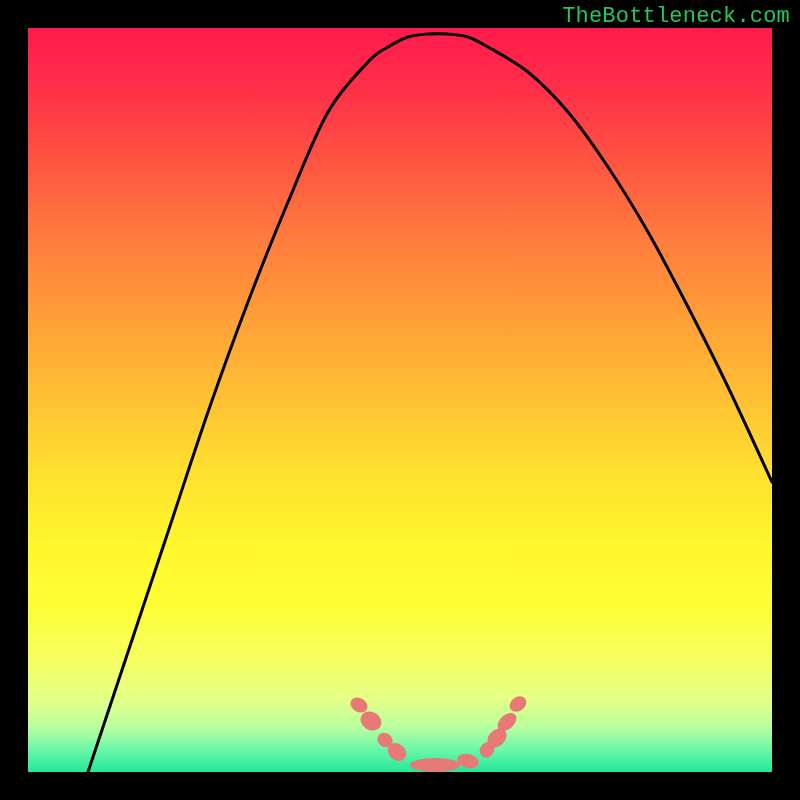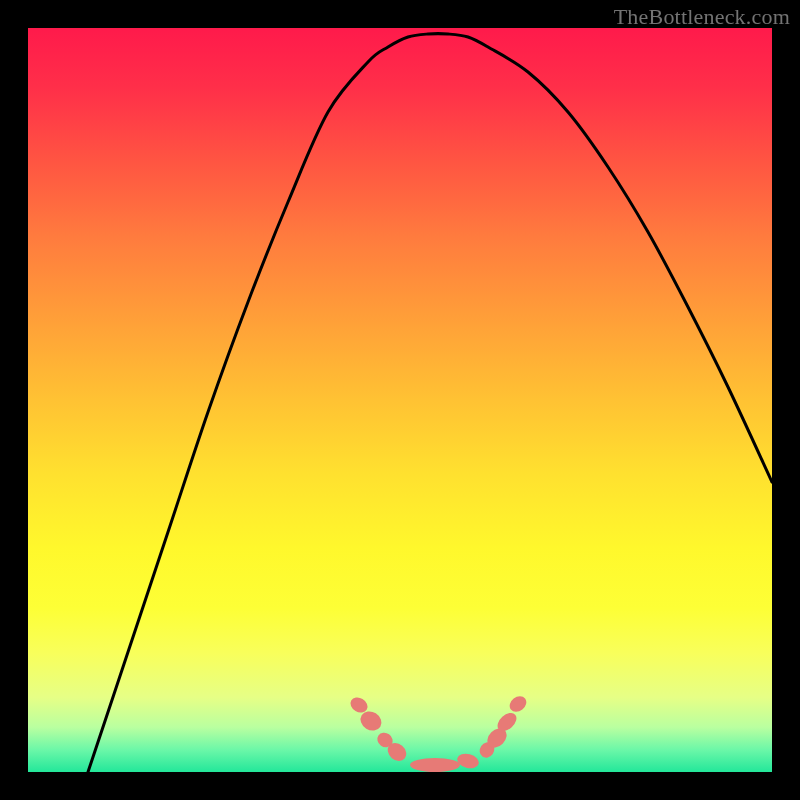--- a/index.html
+++ b/index.html
@@ -29,23 +29,23 @@
       #f8ff5b 84%,
       #e6ff86 90%,
       #b9ffa0 94%,
       #6cf7a8 97%,
       #23e79a 100%);
   }
   .watermark {
     position: absolute;
     top: 4px;
     right: 10px;
-    font-family: Liberation Serif, serif;
+    font-family: Liberation Mono, monospace;
     font-size: 22px;
-    color: #737373;
+    color: #22c55e;
     font-weight: 500;
     letter-spacing: 0.2px;
     user-select: none;
   }
   svg.curve {
     position: absolute;
     left: 0;
     top: 0;
     width: 744px;
     height: 744px;

